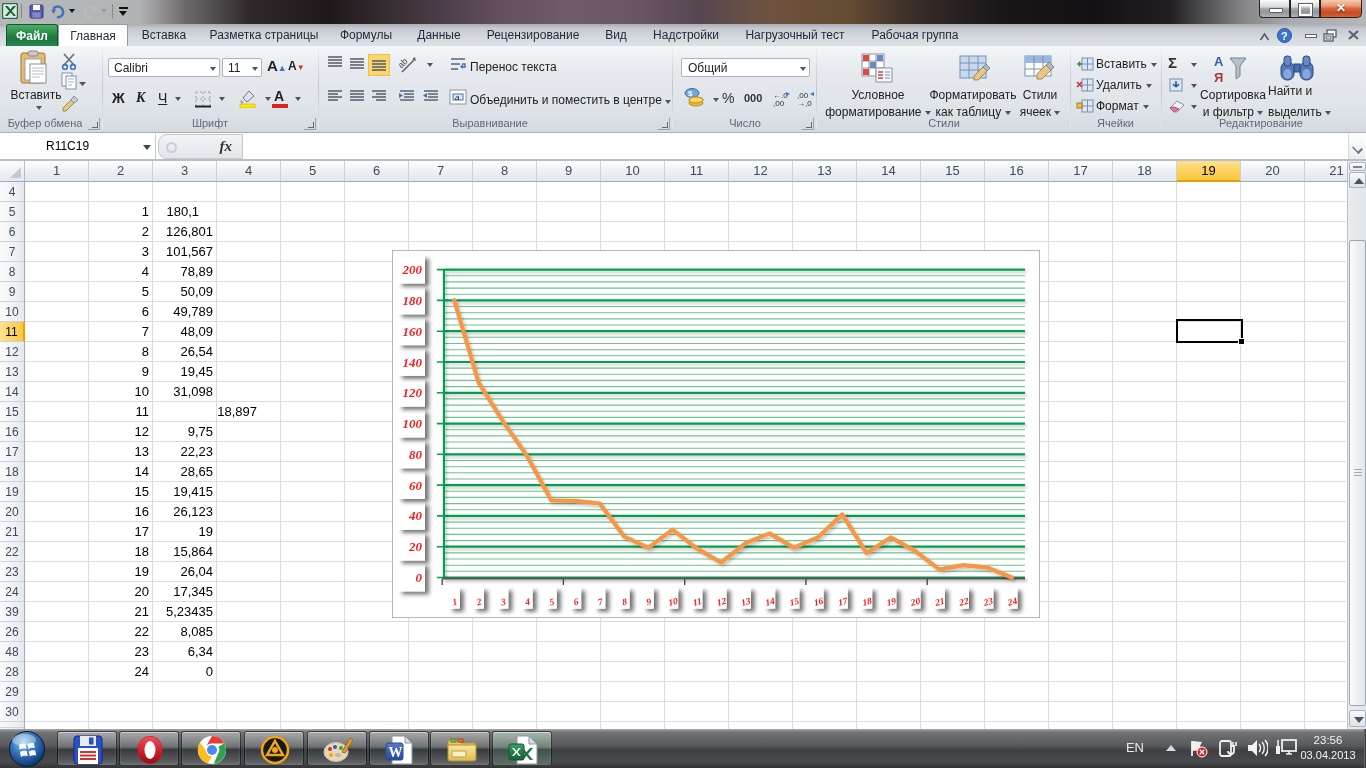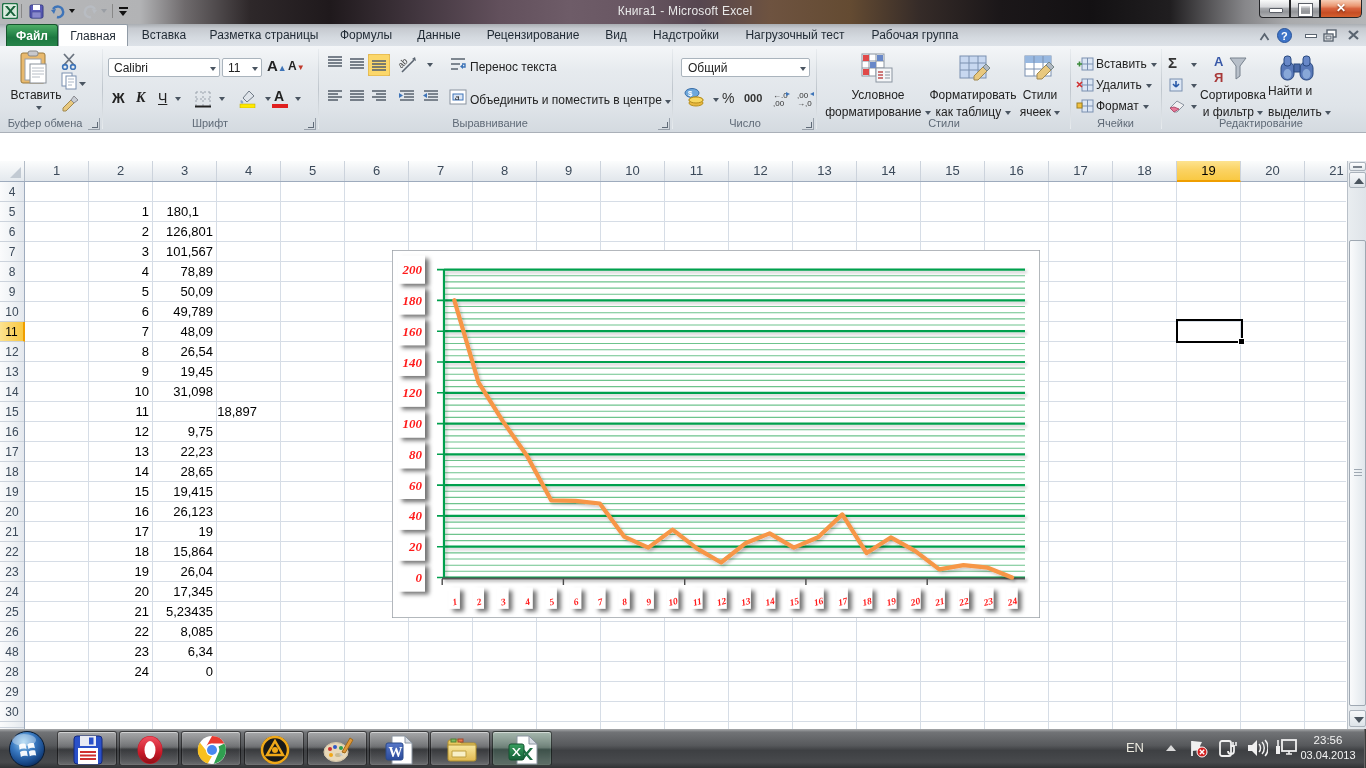--- a/index.html
+++ b/index.html
@@ -153,21 +153,20 @@
 <div class="abs" style="left:69px;top:9px;width:0;height:0;border-left:3.5px solid transparent;border-right:3.5px solid transparent;border-top:4px solid #111;"></div>
 <svg class="abs" style="left:82px;top:4px;" width="16" height="15" viewBox="0 0 16 15">
 <path d="M13 5C10 1 4 2 3 7c-1 4 3 7 6 6" fill="none" stroke="#b8bcc2" stroke-width="2.4"></path>
 <path d="M15 6l-5-1 2 5z" fill="#b8bcc2"></path>
 </svg>
 <div class="abs" style="left:101px;top:9px;width:0;height:0;border-left:3.5px solid transparent;border-right:3.5px solid transparent;border-top:4px solid #9a9ea4;"></div>
 <div class="abs" style="left:112px;top:4px;width:1px;height:14px;background:#888;"></div>
 <div class="abs" style="left:119px;top:7px;width:9px;height:2px;background:#111;"></div>
 <div class="abs" style="left:119px;top:11px;width:0;height:0;border-left:4.5px solid transparent;border-right:4.5px solid transparent;border-top:5px solid #111;"></div>
 </div>
-    <div id="title-text">Книга1  -  Microsoft Excel</div>
     <div class="winbtn" id="btn-min"></div>
     <div class="winbtn" id="btn-max"></div>
     <div class="winbtn" id="btn-close">
         <span class="x">✕</span>
       </div>
   </div>
 
   <div id="tabrow">
     <div class="tab" id="tab-file">Файл</div>
     <div class="tab" id="tab-home">Главная</div>
@@ -431,20 +430,32 @@
 <rect x="25" y="2" width="7" height="10" rx="3" fill="#6888c8" stroke="#2a4a80"></rect>
 <rect x="16" y="10" width="6" height="8" fill="#4a6aa8" stroke="#2a4a80"></rect>
 <ellipse cx="9.5" cy="20" rx="4" ry="5" fill="#88a8d8"></ellipse>
 <ellipse cx="28.5" cy="20" rx="4" ry="5" fill="#88a8d8"></ellipse>
 </svg>
   <div class="rtext" style="left:1268px;top:38px;width:60px;">Найти и</div>
   <div class="rtext" style="left:1268px;top:59px;width:60px;text-align:left;">выделить <span class="darr" style="margin-left:0;"></span></div>
   <div class="group-label" style="left:1161px;width:200px;">Редактирование</div>
   </div>
 
+  <div id="fbar">
+    <div id="namebox">
+        <span class="txt">R11C19</span>
+        <span class="arr"></span>
+      </div>
+      <div class="abs" style="left:155px;top:1px;width:1px;height:25px;background:#c8ccd2;"></div>
+    <div id="fxpill">
+        <span class="dot"></span>
+        <span class="fx">fx</span>
+      </div>
+    <div id="fbar-exp"></div>
+  </div>
 
   <div id="sheet">
     <div id="cells">
     <div class="cell" style="left:65px;top:20px;">1</div>
     <div class="cell" style="left:115px;top:20px;">180,1</div>
     <div class="cell" style="left:65px;top:40px;">2</div>
     <div class="cell" style="left:129px;top:40px;">126,801</div>
     <div class="cell" style="left:65px;top:60px;">3</div>
     <div class="cell" style="left:129px;top:60px;">101,567</div>
     <div class="cell" style="left:65px;top:80px;">4</div>
@@ -529,21 +540,21 @@
     <div class="rh" style="top:220px;">15</div>
     <div class="rh" style="top:240px;">16</div>
     <div class="rh" style="top:260px;">17</div>
     <div class="rh" style="top:280px;">18</div>
     <div class="rh" style="top:300px;">19</div>
     <div class="rh" style="top:320px;">20</div>
     <div class="rh" style="top:340px;">21</div>
     <div class="rh" style="top:360px;">22</div>
     <div class="rh" style="top:380px;">23</div>
     <div class="rh" style="top:400px;">24</div>
-    <div class="rh" style="top:420px;">25</div>
+    <div class="rh" style="top:420px;">39</div>
     <div class="rh" style="top:440px;">26</div>
     <div class="rh" style="top:460px;">48</div>
     <div class="rh" style="top:480px;">28</div>
     <div class="rh" style="top:500px;">29</div>
     <div class="rh" style="top:520px;">30</div>
     <div class="rh" style="top:540px;height:6px;">&nbsp;</div>
     </div>
     <div id="selectall"></div>
     <div id="vscroll">
 <div class="abs" style="left:1px;top:1px;width:17px;height:9px;background:linear-gradient(180deg,#fdfdfe,#e4e9ed);border:1px solid #aab2bb;border-radius:2px;">

